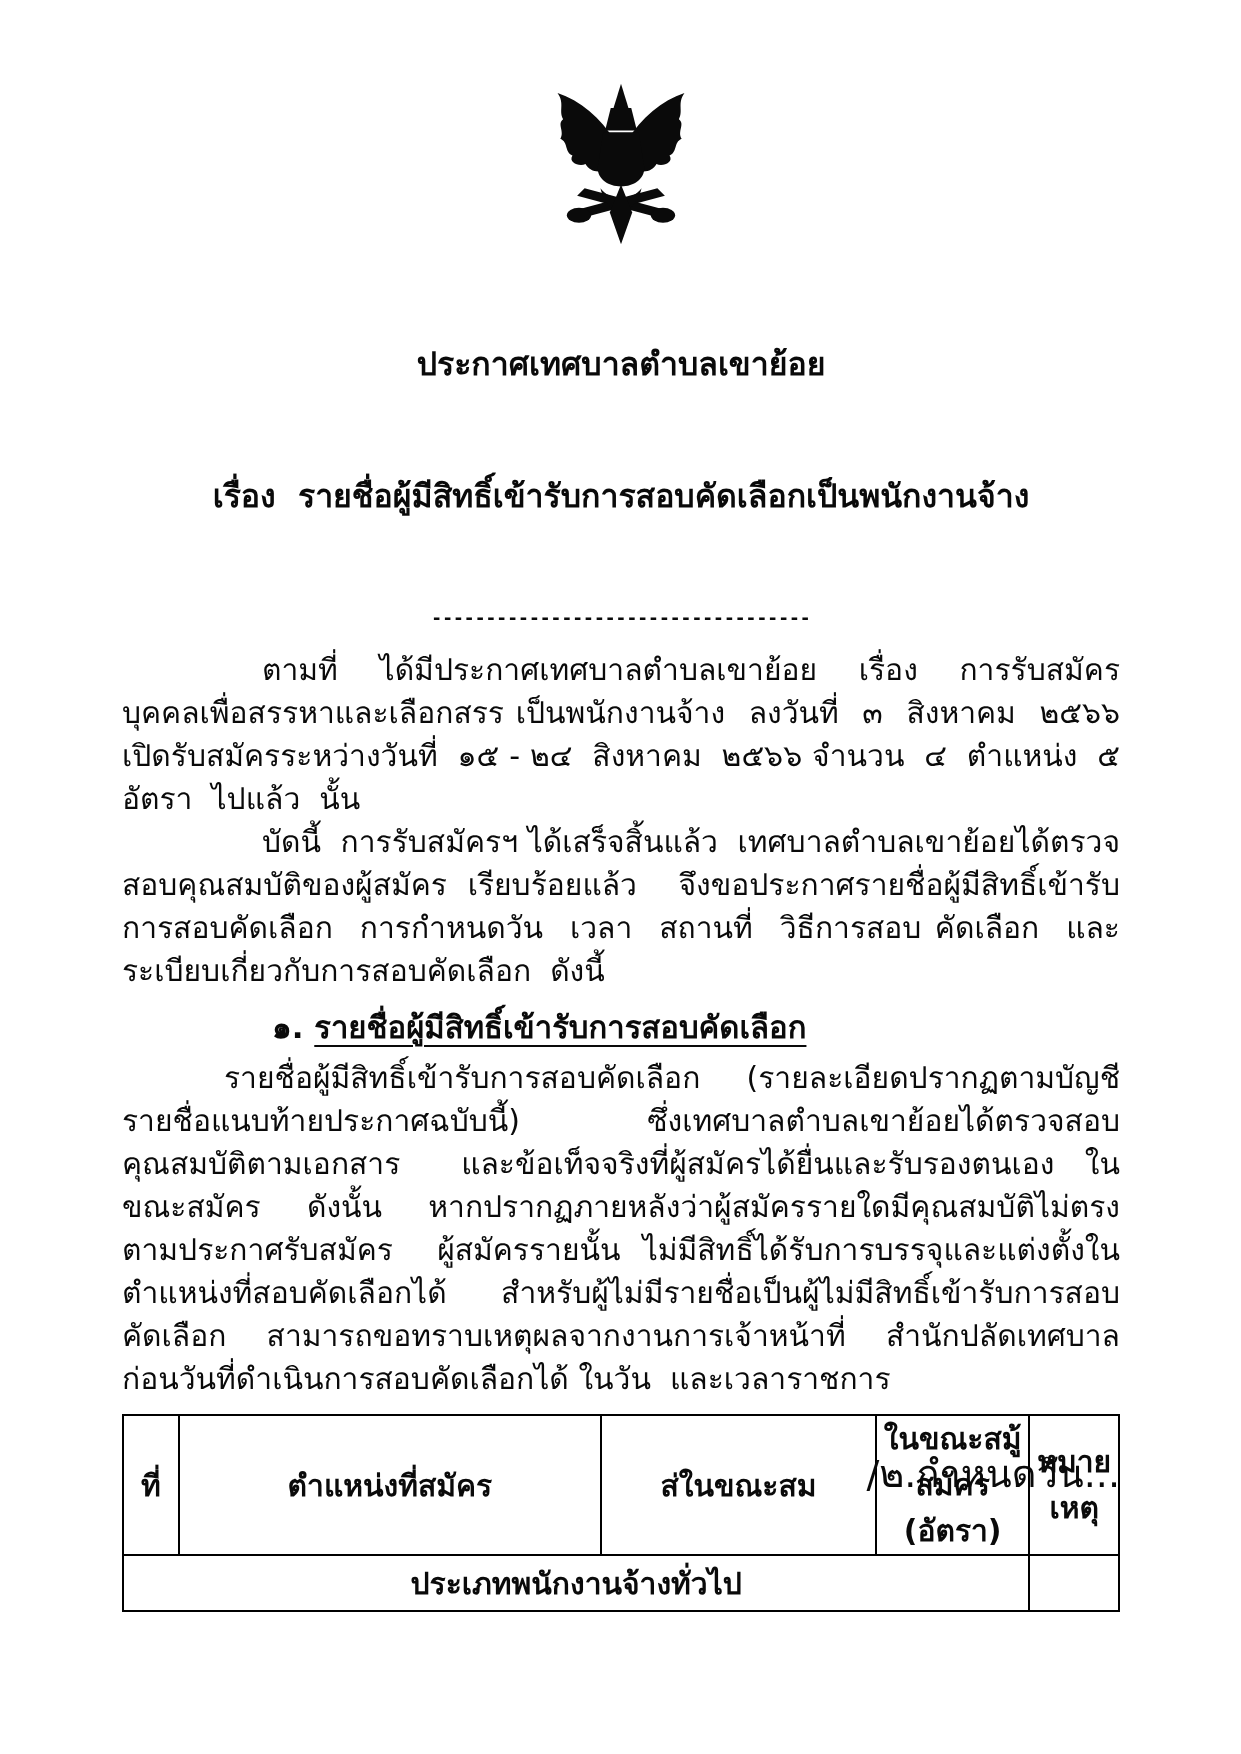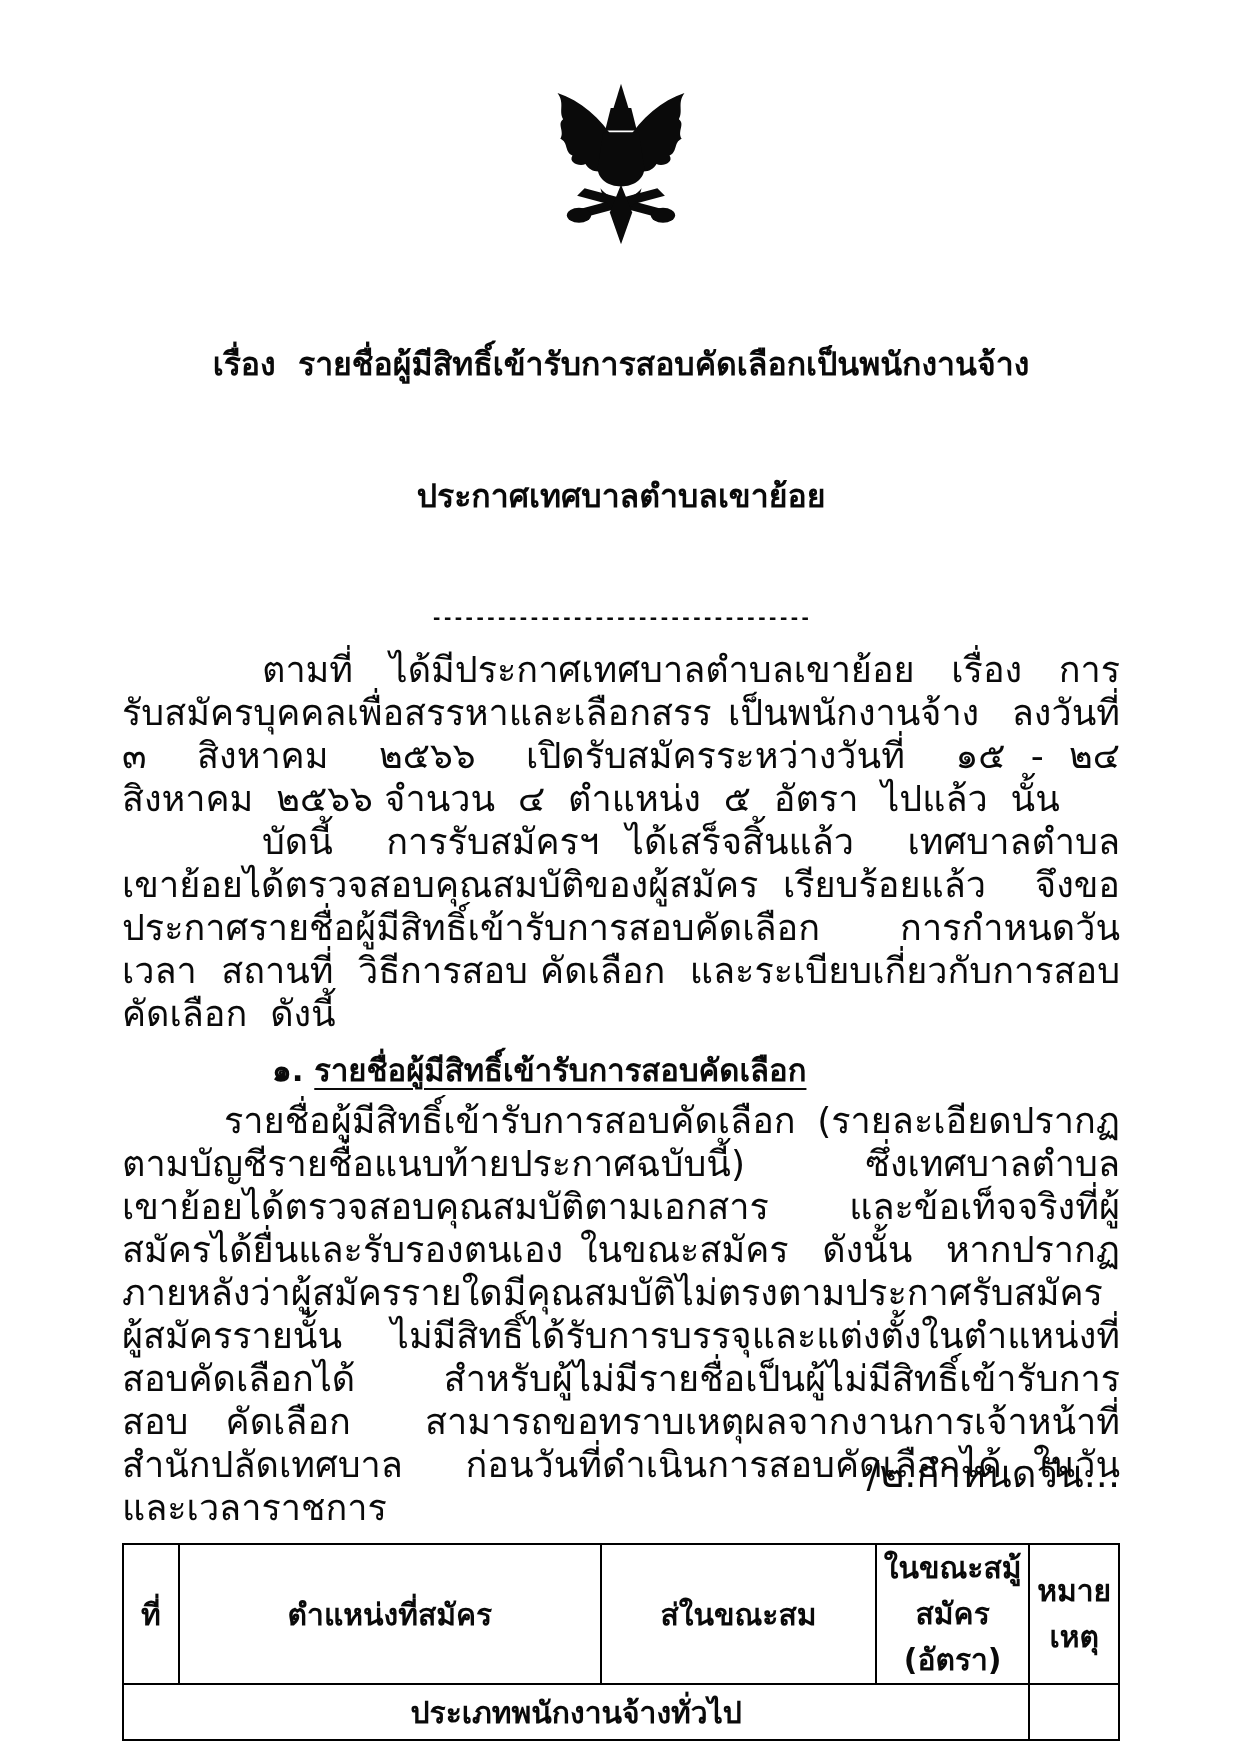--- a/index.html
+++ b/index.html
@@ -30,21 +30,21 @@
   }
   .divider-line {
     text-align: center;
     font-weight: bold;
     font-size: 18px;
     line-height: 24px;
     letter-spacing: 0px;
     font-family: "DejaVu Sans Mono", monospace;
   }
   .para {
-    font-size: 36px;
+    font-size: 30px;
     line-height: 43px;
     margin: 0;
     white-space: pre-wrap;
     text-align: justify;
   }
   .para.p1 { margin-top: 18px; text-indent: 140px; }
   .para.p2 { text-indent: 140px; }
   .para.p3 { margin-top: 8px;  text-indent: 102px; }
   .sect-heading {
     margin-top: 14px;
@@ -114,22 +114,22 @@
         <ellipse cx="125" cy="145" rx="13" ry="8"></ellipse>
 
         <path d="M58 116 C68 130 92 130 102 116 C98 134 86 142 80 142 C74 142 62 134 58 116 Z"></path>
 
         <path d="M80 112 L92 142 L80 176 L68 142 Z"></path>
       </g>
     </svg>
   </div>
 
   <div class="title-block">
+    <div>ประกาศเทศบาลตำบลเขาย้อย</div>
     <div>เรื่อง  รายชื่อผู้มีสิทธิ์เข้ารับการสอบคัดเลือกเป็นพนักงานจ้าง</div>
-    <div>ประกาศเทศบาลตำบลเขาย้อย</div>
   </div>
 
   <div class="divider-line">-----------------------------------</div>
 
   <p class="para p1">ตามที่  ได้มีประกาศเทศบาลตำบลเขาย้อย  เรื่อง  การรับสมัครบุคคลเพื่อสรรหาและเลือกสรร เป็นพนักงานจ้าง  ลงวันที่  ๓  สิงหาคม  ๒๕๖๖  เปิดรับสมัครระหว่างวันที่  ๑๕ - ๒๔  สิงหาคม  ๒๕๖๖ จำนวน  ๔  ตำแหน่ง  ๕  อัตรา  ไปแล้ว  นั้น</p>
 
   <p class="para p2">บัดนี้  การรับสมัครฯ ได้เสร็จสิ้นแล้ว  เทศบาลตำบลเขาย้อยได้ตรวจสอบคุณสมบัติของผู้สมัคร เรียบร้อยแล้ว  จึงขอประกาศรายชื่อผู้มีสิทธิ์เข้ารับการสอบคัดเลือก  การกำหนดวัน  เวลา  สถานที่  วิธีการสอบ คัดเลือก  และระเบียบเกี่ยวกับการสอบคัดเลือก  ดังนี้</p>
 
   <div class="sect-heading">
     <span>๑.</span>

